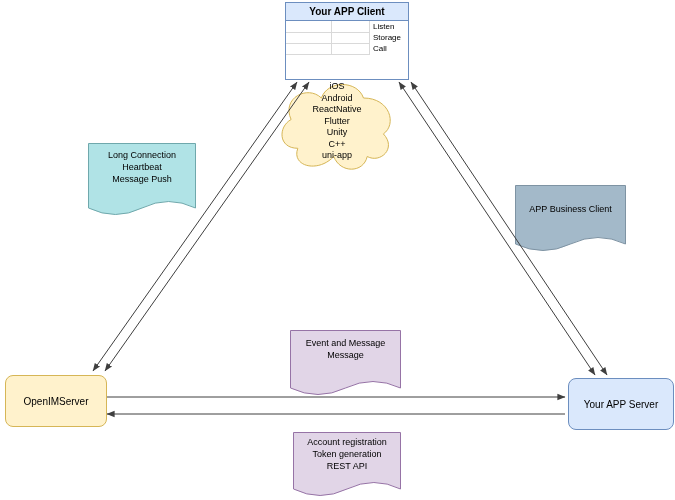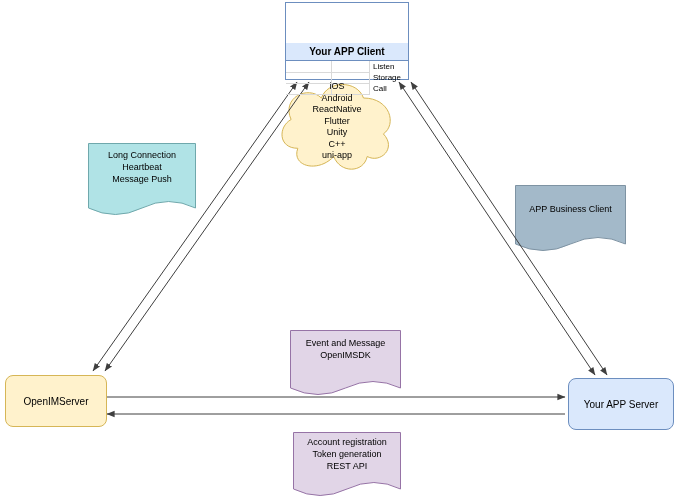--- a/index.html
+++ b/index.html
@@ -4,21 +4,21 @@
 <style>
   html,body{margin:0;padding:0;background:#fff;}
   body{font-family:"Liberation Sans",sans-serif;color:#000;}
   .canvas{position:relative;width:675px;height:500px;background:#ffffff;overflow:hidden;}
   svg.layer{position:absolute;left:0;top:0;}
   .edge{stroke:#3f3f3f;stroke-width:1;fill:none;}
 
   .label{position:absolute;text-align:center;font-size:9px;line-height:12px;color:#000;}
 
   .client-box{position:absolute;left:285px;top:2px;width:122px;height:76px;background:#fff;border:1px solid #6c8ebf;}
-  .client-header{height:17px;background:#dae8fc;border-bottom:1px solid #6c8ebf;font-size:10px;font-weight:bold;text-align:center;line-height:17px;margin-top:40px;}
+  .client-header{height:17px;background:#dae8fc;border-bottom:1px solid #6c8ebf;font-size:10px;font-weight:bold;text-align:center;line-height:17px;}
   .client-row{position:relative;height:11px;}
   .cellA,.cellB{position:absolute;top:0;height:11px;border-right:1px solid #d9d9d9;border-bottom:1px solid #d9d9d9;}
   .cellA{left:0;width:45px;}
   .cellB{left:45px;width:38px;}
   .row-label{position:absolute;left:87px;top:0;font-size:8px;line-height:11px;white-space:nowrap;}
   .sdk-box{position:absolute;left:0;bottom:0;width:88px;height:23px;background:#fff2cc;border:1px solid #d6b656;font-size:9px;text-align:center;line-height:21px;}
 
   .server-box{position:absolute;border-radius:8px;font-size:10px;display:flex;align-items:center;justify-content:center;}
   .server-openim{left:5px;top:375px;width:100px;height:50px;background:#fff2cc;border:1px solid #d6b656;}
   .server-app{left:568px;top:378px;width:104px;height:50px;background:#dae8fc;border:1px solid #6c8ebf;}
@@ -90,21 +90,21 @@
   <div class="label note-left-text">
     <div>Long Connection</div>
     <div>Heartbeat</div>
     <div>Message Push</div>
   </div>
   <div class="label note-right-text">
     <div>APP Business Client</div>
   </div>
   <div class="label note-center-text">
     <div>Event and Message</div>
-    <div>OpenIMSDK</div>
+    <div>Message</div>
   </div>
   <div class="label note-bottom-text">
     <div>Account registration</div>
     <div>Token generation</div>
     <div>REST API</div>
   </div>
 
   <div class="server-box server-openim">
     <span>OpenIMServer</span>
   </div>

